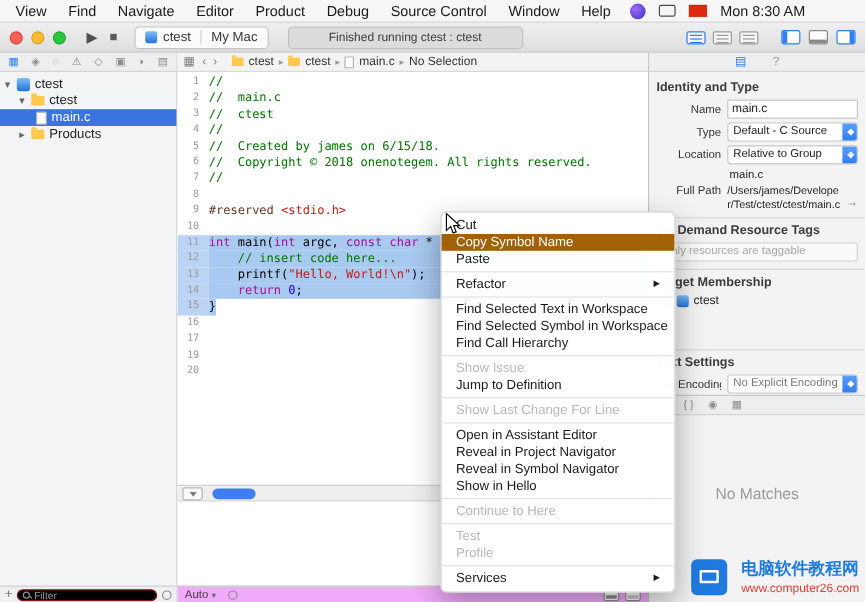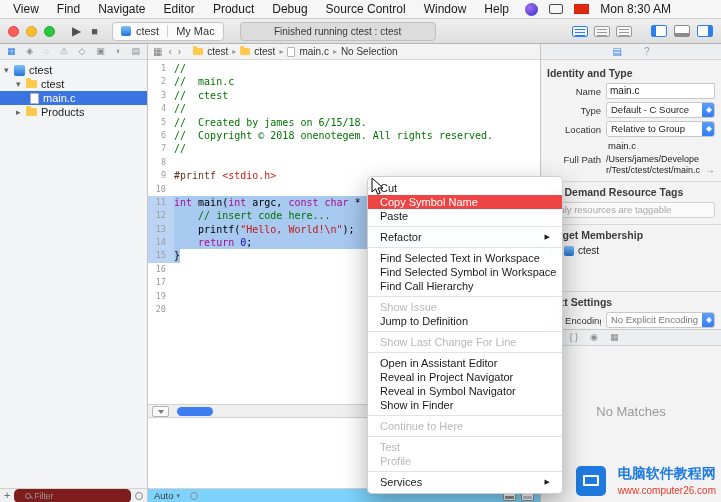--- a/index.html
+++ b/index.html
@@ -50,21 +50,21 @@
   .tree-row.ind1 { padding-left:16px; }
   .tree-row.ind2 { padding-left:30px; }
   .tree-row.selected { background:#3a74e0; color:#fff; }
   .disc { color:#666; font-size:9px; width:10px; flex:none; }
   .icon-proj { width:11px; height:11px; margin-right:4px; border-radius:2px; background:linear-gradient(#7ec0f8,#2273d8); flex:none; }
   .icon-folder { position:relative; width:11px; height:8px; margin-right:4px; background:#ffc94d; border-radius:1px; flex:none; }
   .icon-folder::before { content:""; position:absolute; top:-2px; left:0; width:5px; height:2px; background:#ffc94d; border-radius:1px 1px 0 0; }
   .icon-file { width:9px; height:11px; margin-right:4px; background:#fff; border:1px solid #b5b5b5; border-radius:1px; flex:none; }
   .nav-filterbar { position:absolute; left:0; right:0; bottom:0; height:14px; background:#eff0f1; border-top:1px solid #d2d2d2; display:flex; align-items:center; padding:0 4px; gap:4px; }
   .nf-plus { color:#6f6f6f; font-size:11px; line-height:1; }
-  .nf-field { flex:1; height:10px; background:#000000; border:7px solid #7f1d1d; border-radius:5px; display:flex; align-items:center; padding:0 4px; gap:3px; }
+  .nf-field { flex:1; height:10px; background:#000000; border:1px solid #7f1d1d; border-radius:5px; display:flex; align-items:center; padding:0 4px; gap:3px; }
   .mag { width:6px; height:6px; border:1.2px solid #8e8e8e; border-radius:50%; position:relative; flex:none; }
   .mag::after { content:""; position:absolute; width:3px; height:1.2px; background:#8e8e8e; right:-2.5px; bottom:-1px; transform:rotate(45deg); }
   .nf-ph { font-size:8.5px; color:#9a9a9a; }
   .nf-clock { width:8px; height:8px; border:1.2px solid #8e8e8e; border-radius:50%; }
 
   
   .editor-pane { position:absolute; top:44px; left:148px; width:392px; bottom:0; background:#fff; }
   .jumpbar { height:16px; background:#f3f3f3; border-bottom:1px solid #d9d9d9; display:flex; align-items:center; padding:0 5px; gap:6px; font-size:10px; color:#333; }
   .jb-ic { color:#7d7d7d; font-size:10px; line-height:1; }
   .jb-crumbs { display:flex; align-items:center; gap:4px; margin-left:6px; white-space:nowrap; overflow:hidden; }
@@ -87,21 +87,21 @@
   .tok-number { color:#1c00cf; }
   .tok-preproc { color:#643820; }
   .tok-plain { color:#000; }
 
   .debugbar { position:absolute; top:360px; left:0; right:0; height:14px; background:#efefef; border-top:1px solid #d2d2d2; border-bottom:1px solid #d2d2d2; display:flex; align-items:center; padding:0 4px; }
   .db-toggle { width:17px; height:11px; border:1px solid #b5b5b5; border-radius:2px; background:#fafafa; display:flex; align-items:center; justify-content:center; }
   .tri-down { width:0; height:0; border:3.5px solid transparent; border-top:4.5px solid #7a7a7a; margin-top:4px; }
   .db-pill { width:36px; height:9px; border-radius:4.5px; background:#3f7ef2; margin-left:8px; }
 
   .debug-area { position:absolute; top:374px; left:0; right:0; bottom:14px; background:#fff; }
-  .consolebar { position:absolute; left:0; right:0; bottom:0; height:14px; background:#7dd3fc; border-top:1px solid #d2d2d2; display:flex; align-items:center; padding:0 6px; font-size:9.5px; color:#3c3c3c; }
+  .consolebar { position:absolute; left:0; right:0; bottom:0; height:14px; background:#f0abfc; border-top:1px solid #d2d2d2; display:flex; align-items:center; padding:0 6px; font-size:9.5px; color:#3c3c3c; }
   .cb-auto { display:flex; align-items:center; gap:3px; }
   .cb-auto .caret { font-size:7px; color:#666; }
   .cb-filter-ic { width:8px; height:8px; border:1.2px solid #8f8f8f; border-radius:50%; margin-left:10px; }
   .cb-right { margin-left:auto; display:flex; gap:5px; }
   .pane-ic { width:13px; height:10px; border:1px solid #8f8f8f; border-radius:2px; background:#fff; position:relative; }
   .pane-ic::after { content:""; position:absolute; left:1px; right:1px; bottom:1px; height:3px; background:#8f8f8f; }
   .pane-ic2::after { background:#c9c9c9; }
 
   
   .inspector { position:absolute; top:44px; left:540px; right:0; bottom:0; background:#f3f3f3; border-left:1px solid #c6c6c6; }
@@ -135,21 +135,21 @@
   .no-matches { text-align:center; padding-top:58px; color:#9a9a9a; font-size:13px; }
   .watermark { position:absolute; right:5px; bottom:6px; display:flex; align-items:center; gap:12px; }
   .wm-logo { width:30px; height:30px; background:#1f7ae0; border-radius:5px; display:flex; align-items:center; justify-content:center; }
   .wm-logo i { display:block; width:16px; height:11px; border:2.5px solid #fff; border-radius:1px; }
   .wm-title { font-size:14px; font-weight:bold; color:#1f7ae0; white-space:nowrap; }
   .wm-url { font-size:10px; color:#e6392e; margin-top:2px; }
 
   
   .context-menu { position:absolute; left:367px; top:176px; width:196px; background:rgba(255,255,255,0.98); border:1px solid #cfcfcf; border-radius:5px; box-shadow:0 10px 26px rgba(0,0,0,0.32); padding:4px 0; z-index:100; font-size:11px; }
   .cm-item { height:14px; line-height:14px; padding:0 12px; display:flex; align-items:center; white-space:nowrap; color:#1a1a1a; }
-  .cm-item.hl { background:#ef4444; color:#fff; }
+  .cm-item.hl { background:#a16207; color:#fff; }
   .cm-item.disabled { color:#b8b8b8; }
   .cm-arrow { margin-left:auto; font-size:7px; }
   .cm-sep { height:1px; background:#e3e3e3; margin:3px 0; }
 
   .cursor-svg { position:absolute; left:371px; top:177px; z-index:300; }
 </style>
 </head>
 <body>
 
 <div class="screen">
@@ -310,21 +310,21 @@
           <div class="code-line">
             <span class="lnum">7</span>
             <span class="ltext"><span class="tok-comment">//</span></span>
           </div>
           <div class="code-line">
             <span class="lnum">8</span>
             <span class="ltext"></span>
           </div>
           <div class="code-line">
             <span class="lnum">9</span>
-            <span class="ltext"><span class="tok-preproc">#printf </span><span class="tok-string">&lt;stdio.h&gt;</span></span>
+            <span class="ltext"><span class="tok-preproc">#reserved </span><span class="tok-string">&lt;stdio.h&gt;</span></span>
           </div>
           <div class="code-line">
             <span class="lnum">10</span>
             <span class="ltext"></span>
           </div>
           <div class="code-line sel sel-full">
             <span class="lnum">11</span>
             <span class="ltext"><span class="tok-keyword">int</span><span class="tok-plain"> main(</span><span class="tok-keyword">int</span><span class="tok-plain"> argc, </span><span class="tok-keyword">const</span><span class="tok-plain"> </span><span class="tok-keyword">char</span><span class="tok-plain"> * argv[]) {</span></span>
           </div>
           <div class="code-line sel sel-full">
@@ -492,21 +492,21 @@
       <div class="cm-item">
         <span>Open in Assistant Editor</span>
       </div>
       <div class="cm-item">
         <span>Reveal in Project Navigator</span>
       </div>
       <div class="cm-item">
         <span>Reveal in Symbol Navigator</span>
       </div>
       <div class="cm-item">
-        <span>Show in Finder</span>
+        <span>Show in Hello</span>
       </div>
       <div class="cm-sep"></div>
       <div class="cm-item disabled">
         <span>Continue to Here</span>
       </div>
       <div class="cm-sep"></div>
       <div class="cm-item disabled">
         <span>Test</span>
       </div>
       <div class="cm-item disabled">

